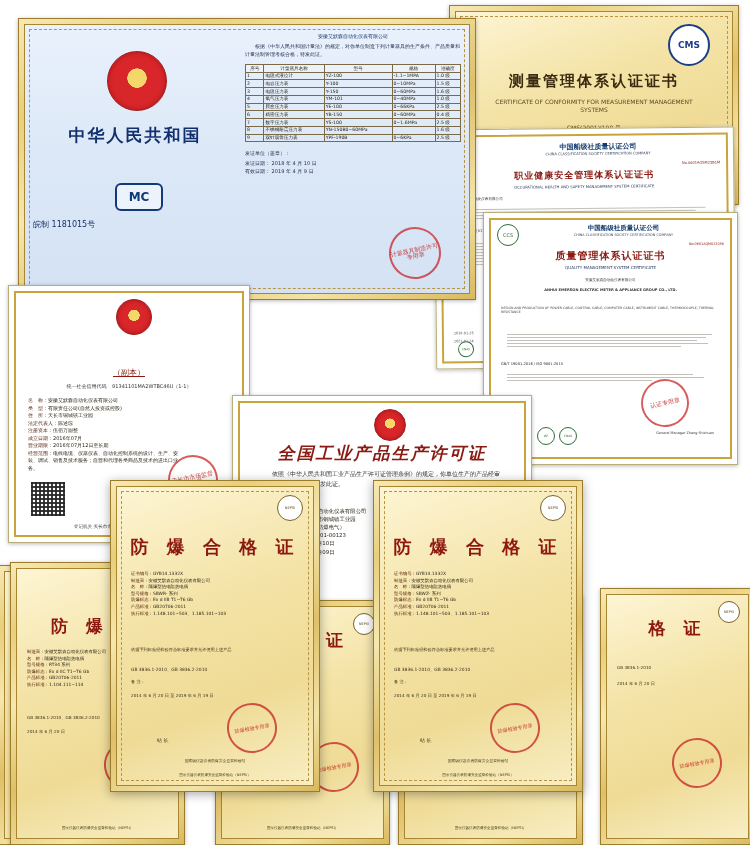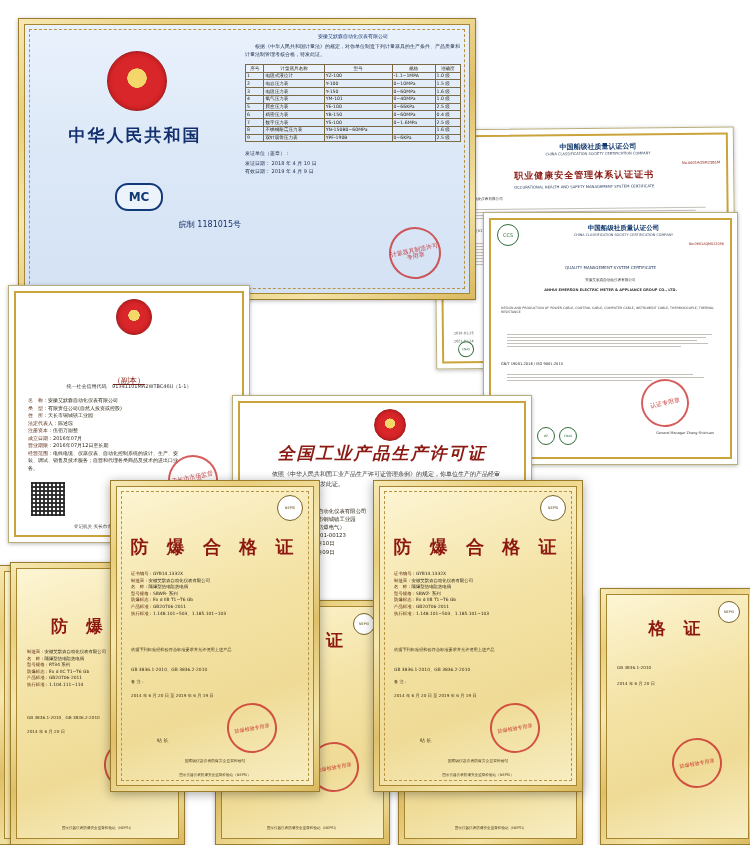--- a/index.html
+++ b/index.html
@@ -100,21 +100,21 @@
     display: flex;
     align-items: center;
     justify-content: center;
     transform: rotate(-12deg);
     line-height: 1.05;
     background: rgba(255,255,255,0.02);
   }
   .mc-badge {
     position: absolute;
     border: 2px solid #123a78;
-    border-radius: 13px;
+    border-radius: 6px;
     color: #123a78;
     font-weight: bold;
     display: flex;
     align-items: center;
     justify-content: center;
     background: rgba(255,255,255,.5);
   }
   table.t {
     width: 100%;
     border-collapse: collapse;
@@ -175,20 +175,36 @@
     display:flex; align-items:center; justify-content:center;
     text-align:center;
     transform: rotate(-10deg);
   }
 </style>
 </head>
 <body>
 
 <div id="stage">
 
+  <div class="cert gold" style="left:449px; top:5px; width:290px; height:200px;">
+    <div class="inner">
+      <div class="inner2"></div>
+      <div class="cms-logo" style="right:22px; top:12px; width:38px; height:38px;">CMS</div>
+      <div class="ttl ttl-dark" style="position:absolute; left:14px; right:14px; top:60px; font-size:15px;">测量管理体系认证证书</div>
+      <div class="sub" style="position:absolute; left:30px; right:30px; top:86px; font-size:6px;">CERTIFICATE OF CONFORMITY FOR MEASUREMENT MANAGEMENT SYSTEMS</div>
+      <div class="sub" style="position:absolute; left:30px; right:30px; top:112px; font-size:6px;">CMS(2001)I190 号</div>
+      <div class="ghost-wrap" style="position:absolute; left:40px; right:40px; top:128px;">
+        <div class="ghost-line" style="width:100%"></div>
+        <div class="ghost-line" style="width:92%"></div>
+        <div class="ghost-line" style="width:96%"></div>
+        <div class="ghost-line" style="width:70%"></div>
+      </div>
+      <div class="stamp" style="right:34px; bottom:16px; width:42px; height:42px;">认证专用章</div>
+    </div>
+  </div>
 
   <div class="cert white" style="left:435px; top:128px; width:300px; height:240px; transform:rotate(-0.6deg);">
     <div class="inner">
       <div class="logo-circle" style="left:8px; top:6px; width:22px; height:22px;">CCS</div>
       <div style="position:absolute; left:34px; right:6px; top:6px; text-align:center;">
         <div style="font-size:7px; color:#113a6e; font-weight:bold;">中国船级社质量认证公司</div>
         <div style="font-size:3.6px; color:#3d4a63;">CHINA CLASSIFICATION SOCIETY CERTIFICATION COMPANY</div>
       </div>
       <div style="position:absolute; right:6px; top:26px; font-size:3.6px; color:#8a1a12;">No.0601AOSM23B1M</div>
       <div class="ttl" style="position:absolute; left:6px; right:6px; top:34px; font-size:9px; letter-spacing:1px;">职业健康安全管理体系认证证书</div>
@@ -218,20 +234,21 @@
   </div>
 
   <div class="cert white" style="left:483px; top:212px; width:255px; height:253px;">
     <div class="inner">
       <div class="logo-circle" style="left:6px; top:4px; width:20px; height:20px;">CCS</div>
       <div style="position:absolute; left:30px; right:4px; top:4px; text-align:center;">
         <div style="font-size:6.5px; color:#113a6e; font-weight:bold;">中国船级社质量认证公司</div>
         <div style="font-size:3.4px; color:#3d4a63;">CHINA CLASSIFICATION SOCIETY CERTIFICATION COMPANY</div>
       </div>
       <div style="position:absolute; right:6px; top:22px; font-size:3.4px; color:#8a1a12;">No.0601AQM023056</div>
+      <div class="ttl" style="position:absolute; left:6px; right:6px; top:30px; font-size:10px; letter-spacing:1px;">质量管理体系认证证书</div>
       <div class="sub" style="position:absolute; left:10px; right:10px; top:45px; font-size:4px; color:#243a5e;">QUALITY MANAGEMENT SYSTEM CERTIFICATE</div>
       <div style="position:absolute; left:10px; right:10px; top:58px; font-size:3.6px; color:#333; text-align:center;">安徽艾默森自动化仪表有限公司</div>
       <div style="position:absolute; left:10px; right:10px; top:68px; font-size:3.6px; color:#333; text-align:center; font-weight:bold;">ANHUI EMERSON ELECTRIC METER &amp; APPLIANCE GROUP CO., LTD.</div>
       <div style="position:absolute; left:10px; right:10px; top:86px; font-size:3.2px; color:#444; line-height:1.4;">DESIGN AND PRODUCTION OF POWER CABLE, CONTROL CABLE, COMPUTER CABLE, INSTRUMENT CABLE, THERMOCOUPLE, THERMAL RESISTANCE</div>
       <div class="ghost-wrap" style="position:absolute; left:10px; right:10px; top:112px;">
         <div class="ghost-line" style="width:99%"></div>
         <div class="ghost-line" style="width:96%"></div>
         <div class="ghost-line" style="width:92%"></div>
         <div class="ghost-line" style="width:97%"></div>
         <div class="ghost-line" style="width:84%"></div>
@@ -252,21 +269,21 @@
   </div>
 
   <div class="cert gold blue" style="left:18px; top:18px; width:458px; height:282px;">
     <div class="inner" style="background:linear-gradient(180deg,#e9f1fc 0%, #dce8f7 50%, #d4e2f4 100%);">
       <div class="inner2"></div>
 
       <div style="position:absolute; left:8px; top:8px; width:208px; bottom:8px;">
         <div class="emblem" style="left:74px; top:18px; width:58px; height:58px;"></div>
         <div class="ttl ttl-blue" style="position:absolute; left:0; right:4px; top:92px; font-size:17px;">中华人民共和国</div>
         <div class="mc-badge" style="left:82px; top:150px; width:44px; height:24px; font-size:12px;">MC</div>
-        <div style="position:absolute; left:0; right:0; top:186px; text-align:right; font-size:8px; color:#17306c;">皖制 1181015号</div>
+        <div style="position:absolute; left:0; right:0; top:186px; text-align:left; font-size:8px; color:#17306c;">皖制 1181015号</div>
       </div>
 
       <div style="position:absolute; left:220px; top:8px; right:8px; bottom:8px;">
         <div style="font-size:5px; color:#1b3a72; text-align:center;">安徽艾默森自动化仪表有限公司</div>
         <div style="font-size:5px; color:#22314f; line-height:1.5; margin-top:4px; text-indent:10px;">根据《中华人民共和国计量法》的规定，对你单位制造下列计量器具的生产条件、产品质量和计量法制管理考核合格，特发此证。</div>
         <table class="t" style="margin-top:6px;">
           <thead>
             <tr>
               <th>序号</th>
               <th>计量器具名称</th>
@@ -353,21 +370,21 @@
           </div>
         </div>
         <div class="stamp" style="right:20px; bottom:6px; width:48px; height:48px;">计量器具制造许可专用章</div>
       </div>
     </div>
   </div>
 
   <div class="cert white" style="left:8px; top:285px; width:242px; height:258px;">
     <div class="inner">
       <div class="emblem" style="left:100px; top:6px; width:34px; height:34px;"></div>
-      <div style="position:absolute; left:0; right:0; top:82px; text-align:center; font-size:8px; color:#8a1a12;text-decoration:underline;">（副本）</div>
+      <div style="position:absolute; left:0; right:0; top:74px; text-align:center; font-size:8px; color:#8a1a12;text-decoration:underline;">（副本）</div>
       <div style="position:absolute; left:0; right:0; top:90px; text-align:center; font-size:5px; color:#333;">
         <span>统一社会信用代码</span>
         <span style="margin-left:4px;">91341101MA2WTBC46U（1-1）</span>
       </div>
       <div id="bl-fields" class="kv" style="position:absolute; left:12px; right:56px; top:104px;">
           <div><b>名　称：</b><span>安徽艾默森自动化仪表有限公司</span></div>
           <div><b>类　型：</b><span>有限责任公司(自然人投资或控股)</span></div>
           <div><b>住　所：</b><span>天长市铜城镇工业园</span></div>
           <div><b>法定代表人：</b><span>陈述琼</span></div>
           <div><b>注册资本：</b><span>伍佰万圆整</span></div>

